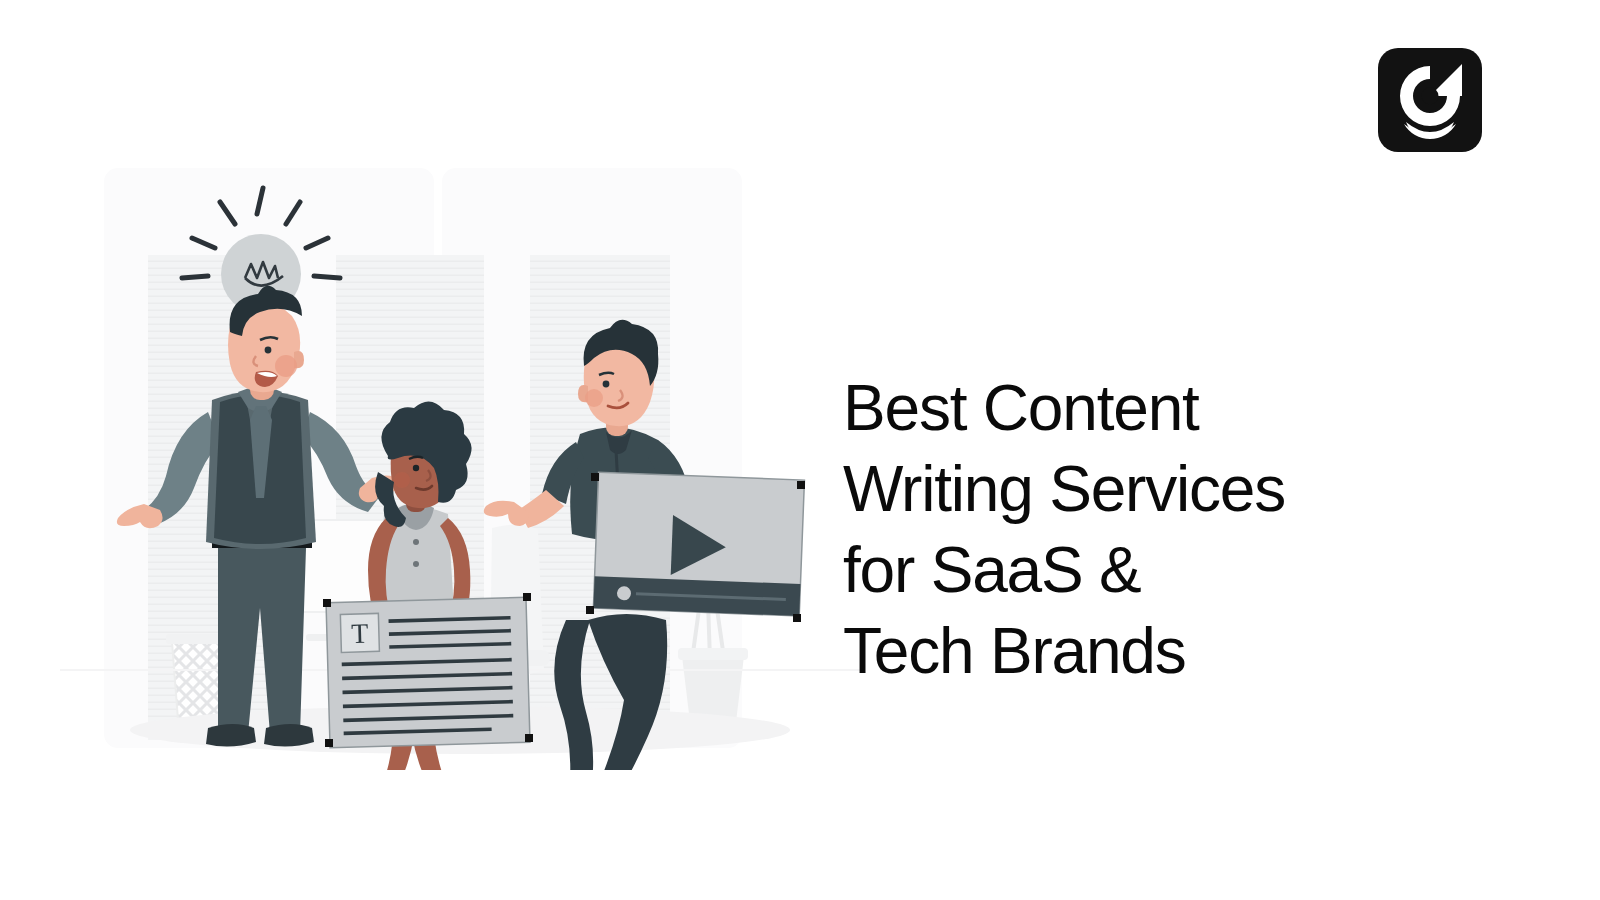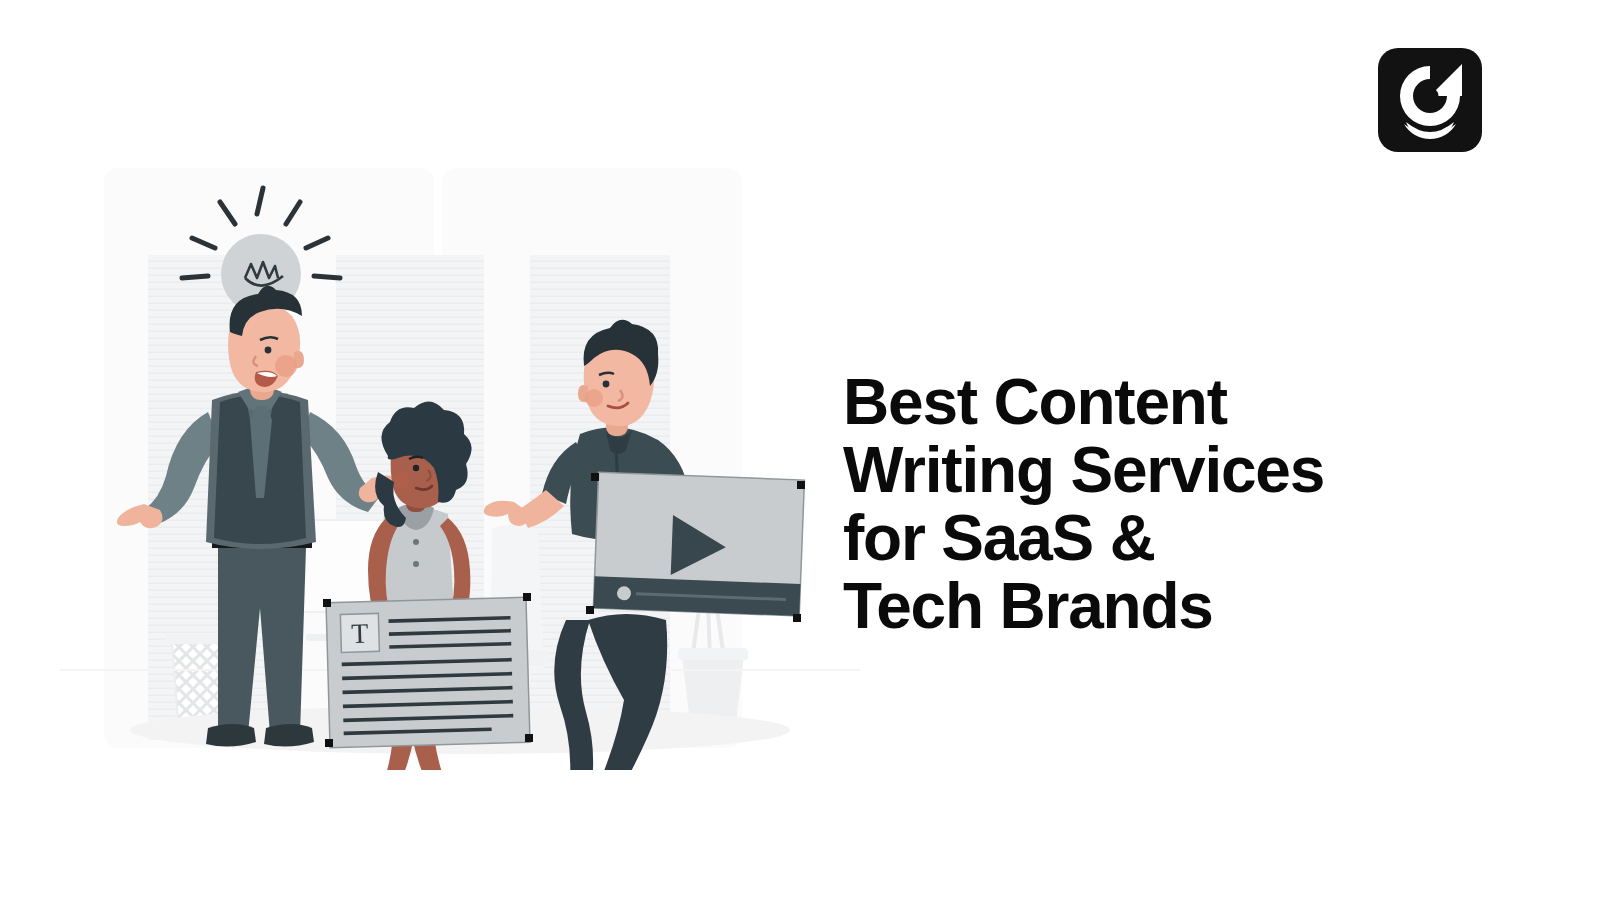--- a/index.html
+++ b/index.html
@@ -15,23 +15,23 @@
 
   
   .illus{position:absolute; left:60px; top:150px; width:800px; height:620px;}
   .illus svg{display:block;}
 
   
   .headline{
     position:absolute; left:843px; top:325px; width:640px;
     color:#0a0a0a;
     font-family:"Liberation Sans",sans-serif;
-    font-weight:bold;
+    font-weight:normal;
     font-size:64px;
-    line-height:68px;
+    line-height:81px;
     letter-spacing:-1.2px;
     white-space:pre-line;
   }
 </style>
 </head>
 <body>
 
 <div id="stage">
 
   <div class="illus">

